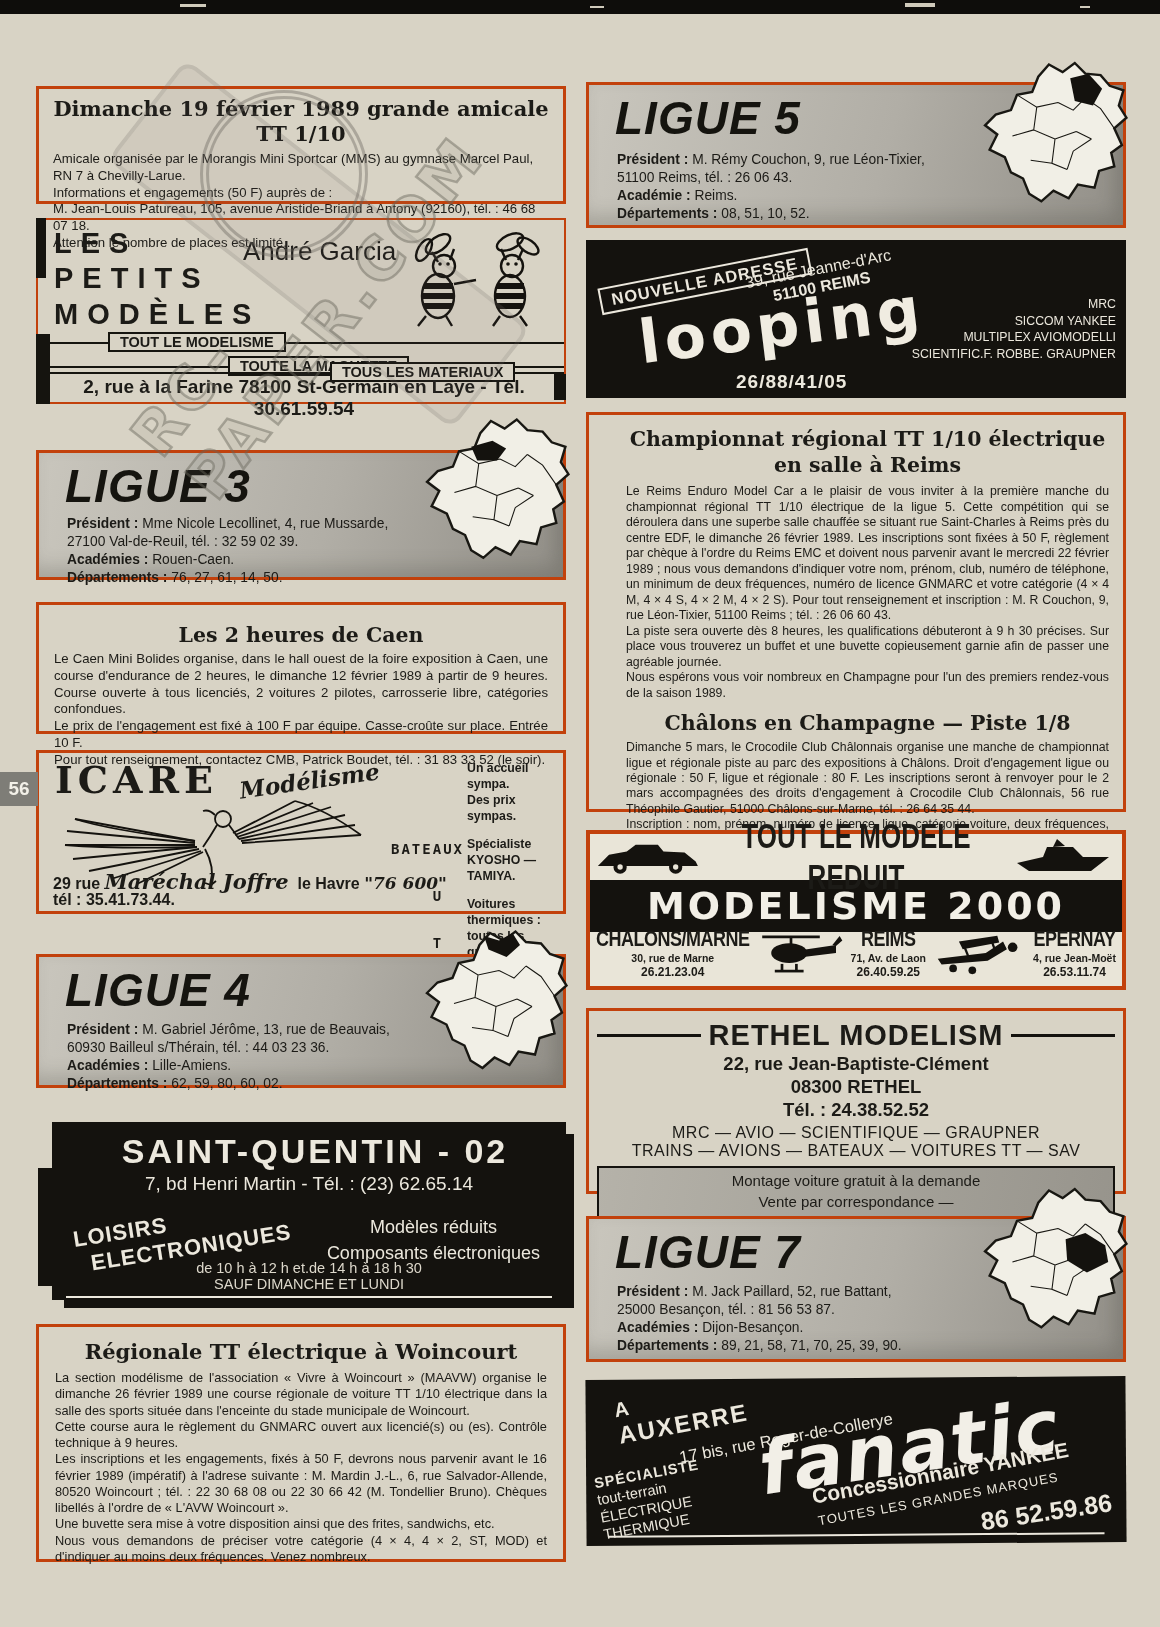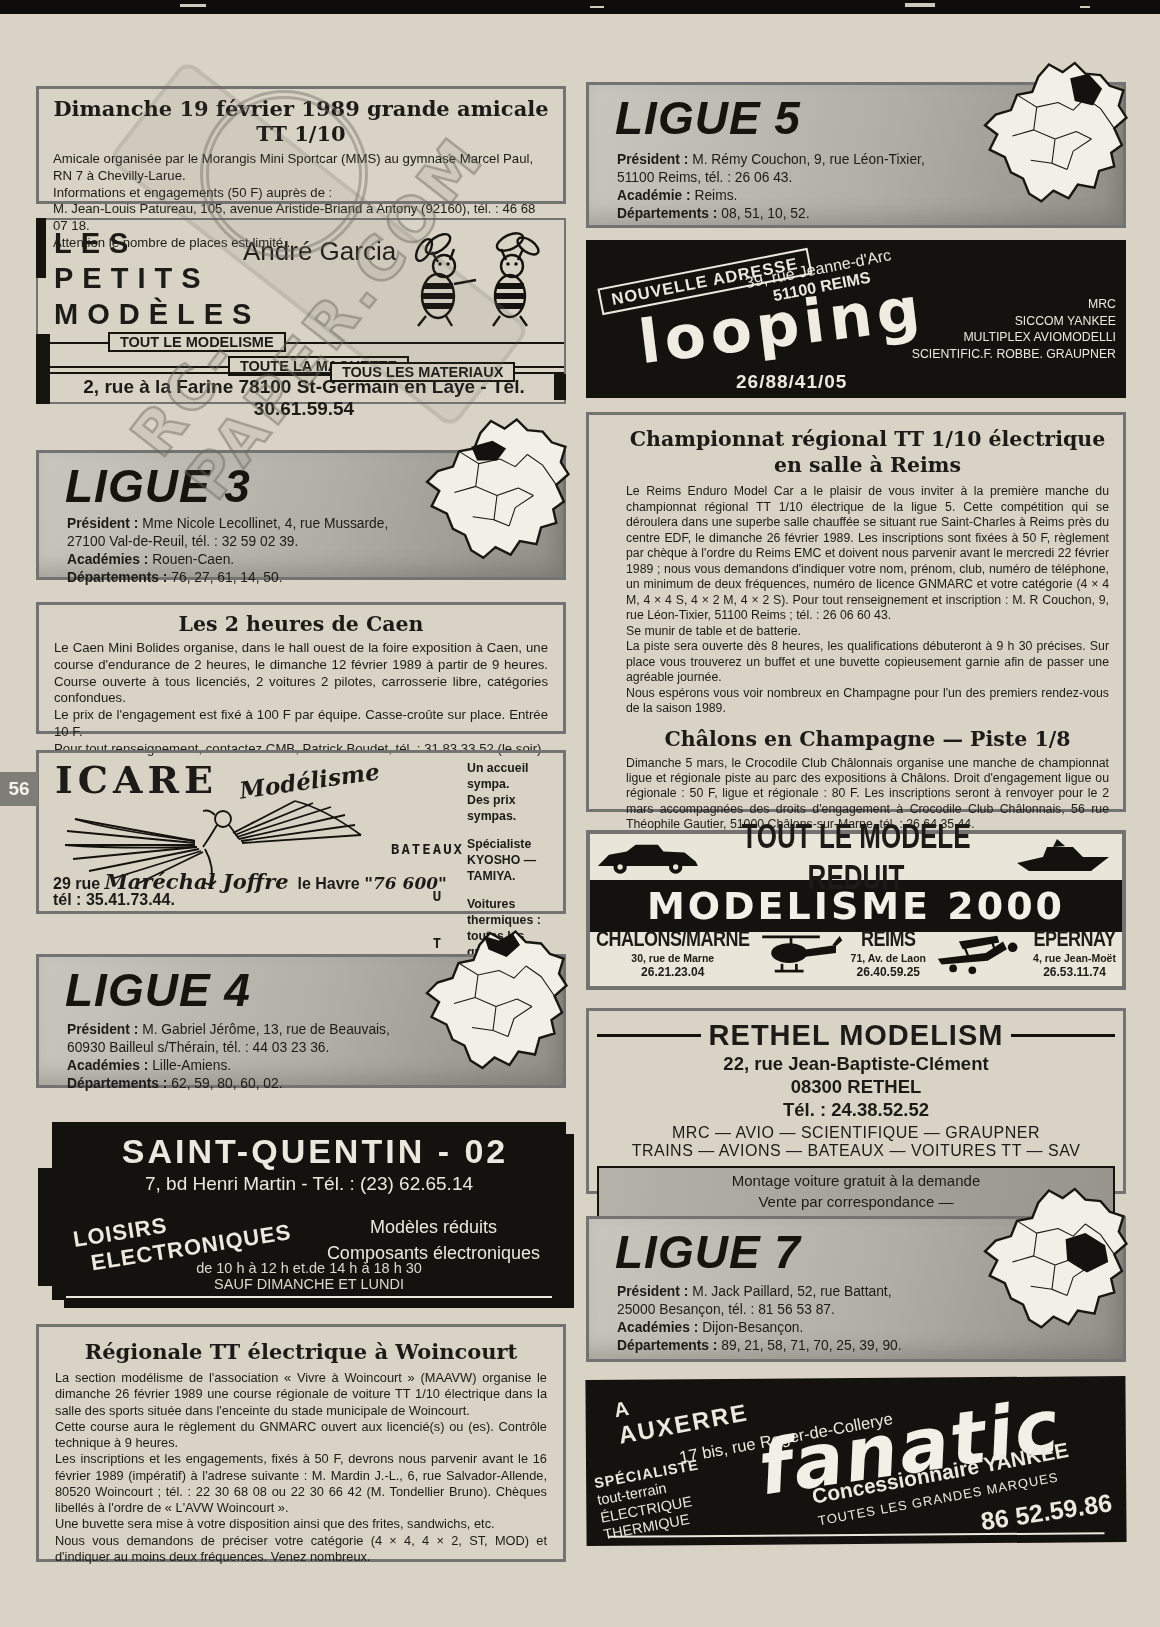--- a/index.html
+++ b/index.html
@@ -1,20 +1,20 @@
 <!DOCTYPE html>
 <html><head>
 <meta charset="utf-8">
 <style>
   html,body{margin:0;padding:0;background:#b9b4a6;}
   .page{position:relative;width:1160px;height:1627px;background:#d8d3c5;overflow:hidden;
         font-family:"Liberation Sans",sans-serif;color:#1c1b17;}
   .topbar{position:absolute;top:0;left:0;width:1160px;height:14px;background:#0e0d0b;}
   .speck{position:absolute;background:#cfcabb;}
-  .box{position:absolute;border:3px solid #737373;box-sizing:border-box;}
+  .box{position:absolute;border:3px solid #c2410c;box-sizing:border-box;}
   .slab{font-family:"DejaVu Serif",serif;font-weight:bold;}
   .gray{background:linear-gradient(105deg,#c9c6bd 0%,#b1aea6 55%,#928f88 100%);
         box-shadow:inset -8px -10px 18px rgba(60,58,52,.22);}
   .blackpanel{background:#14120e;color:#ece8dd;border:none;}
   .body{font-size:13.2px;line-height:1.27;}
   .just{text-align:justify;}
   .b{font-weight:bold;}
   .ligue-title{position:absolute;left:26px;top:6px;font-size:46px;font-weight:bold;font-style:italic;
                letter-spacing:1px;color:#15140f;}
   .ligue-lines{position:absolute;left:28px;top:64px;font-size:13.8px;line-height:1.3;width:340px;}
@@ -133,21 +133,21 @@
       <div><span class="b">Départements :</span> <span>76, 27, 61, 14, 50.</span></div>
     </div>
     <svg class="map" style="right:-10px;top:-40px;" width="152" height="165" viewBox="0 0 100 104">
       <path class="fr-out" d="M46,3 L55,8 L63,2 L70,9 L80,10 L86,17 L95,20 L92,30 L97,38 L89,45 L94,56 L87,61 L89,70 L79,73 L76,84 L65,82 L59,91 L49,86 L41,93 L33,88 L29,78 L21,74 L17,64 L7,59 L12,49 L4,43 L11,36 L21,33 L25,23 L35,21 L39,11 Z"></path>
       <path class="fr-in" d="M25,23 L38,31 L52,28 M38,31 L36,46 L50,52 M50,52 L64,47 M36,46 L22,50 M52,28 L62,33 L70,25 M64,47 L74,52 M50,52 L48,68 L58,72 M48,68 L34,66 M58,72 L62,60 M62,60 L74,52 M70,25 L80,32 L89,45"></path>
       <path class="fr-dark" d="M33,20 L47,16 L56,21 L50,29 L37,29 Z"></path>
     </svg>
   </div>
 
   <div class="box" style="left:36px;top:602px;width:530px;height:132px;">
-    <div class="slab ctitle" style="margin-top:7px;">Les 2 heures de Caen</div>
+    <div class="slab ctitle" style="margin-top:18px;">Les 2 heures de Caen</div>
     <div class="body just para" style="margin-top:4px;">Le Caen Mini Bolides organise, dans le hall ouest de la foire exposition à Caen, une course d'endurance de 2 heures, le dimanche 12 février 1989 à partir de 9 heures. Course ouverte à tous licenciés, 2 voitures 2 pilotes, carrosserie libre, catégories confondues.</div>
     <div class="body just para" style="margin-top:0;">Le prix de l'engagement est fixé à 100 F par équipe. Casse-croûte sur place. Entrée 10 F.</div>
     <div class="body just para" style="margin-top:0;">Pour tout renseignement, contactez CMB, Patrick Boudet, tél. : 31 83 33 52 (le soir).</div>
   </div>
 
   <div class="box" style="left:36px;top:750px;width:530px;height:164px;">
     <div class="slab" style="position:absolute;left:16px;top:4px;font-size:38px;letter-spacing:5px;">ICARE</div>
     <div class="script" style="position:absolute;left:200px;top:14px;font-size:23px;font-weight:bold;transform:rotate(-8deg);">Modélisme</div>
 
     <svg style="position:absolute;left:6px;top:36px;" width="346" height="100" viewBox="0 0 346 100">
@@ -262,21 +262,20 @@
     </div>
   </div>
 
   <div class="box" style="left:586px;top:412px;width:540px;height:400px;padding-left:23px;">
     <div class="slab" style="text-align:center;font-size:20.5px;margin-top:12px;line-height:1.25;">
       <div>Championnat régional TT 1/10 électrique</div>
       <div>en salle à Reims</div>
     </div>
     <div class="body just" style="padding:6px 14px 0 14px;font-size:12.3px;line-height:1.26;">
       <div>Le Reims Enduro Model Car a le plaisir de vous inviter à la première manche du championnat régional TT 1/10 électrique de la ligue 5. Cette compétition qui se déroulera dans une superbe salle chauffée se situant rue Saint-Charles à Reims près du centre EDF, le dimanche 26 février 1989. Les inscriptions sont fixées à 50 F, règlement par chèque à l'ordre du Reims EMC et doivent nous parvenir avant le mercredi 22 février 1989 ; nous vous demandons d'indiquer votre nom, prénom, club, numéro de téléphone, un minimum de deux fréquences, numéro de licence GNMARC et votre catégorie (4 × 4 M, 4 × 4 S, 4 × 2 M, 4 × 2 S). Pour tout renseignement et inscription : M. R Couchon, 9, rue Léon-Tixier, 51100 Reims ; tél. : 26 06 60 43.</div>
-      <div>Se munir de table et de batterie.</div>
       <div>La piste sera ouverte dès 8 heures, les qualifications débuteront à 9 h 30 précises. Sur place vous trouverez un buffet et une buvette copieusement garnie afin de passer une agréable journée.</div>
       <div>Nous espérons vous voir nombreux en Champagne pour l'un des premiers rendez-vous de la saison 1989.</div>
     </div>
     <div class="slab" style="text-align:center;font-size:20.5px;margin-top:10px;">Châlons en Champagne — Piste 1/8</div>
     <div class="body just" style="padding:5px 14px 0 14px;font-size:12.3px;line-height:1.26;">
       <div>Dimanche 5 mars, le Crocodile Club Châlonnais organise une manche de championnat ligue et régionale piste au parc des expositions à Châlons. Droit d'engagement ligue ou régionale : 50 F, ligue et régionale : 80 F. Les inscriptions seront à renvoyer pour le 2 mars accompagnées des droits d'engagement à Crocodile Club Châlonnais, 56 rue Théophile Gautier, 51000 Châlons-sur-Marne, tél. : 26 64 35 44.</div>
       <div>Inscription : nom, prénom, numéro de licence, ligue, catégorie voiture, deux fréquences, championnat désiré.</div>
     </div>
   </div>
 

